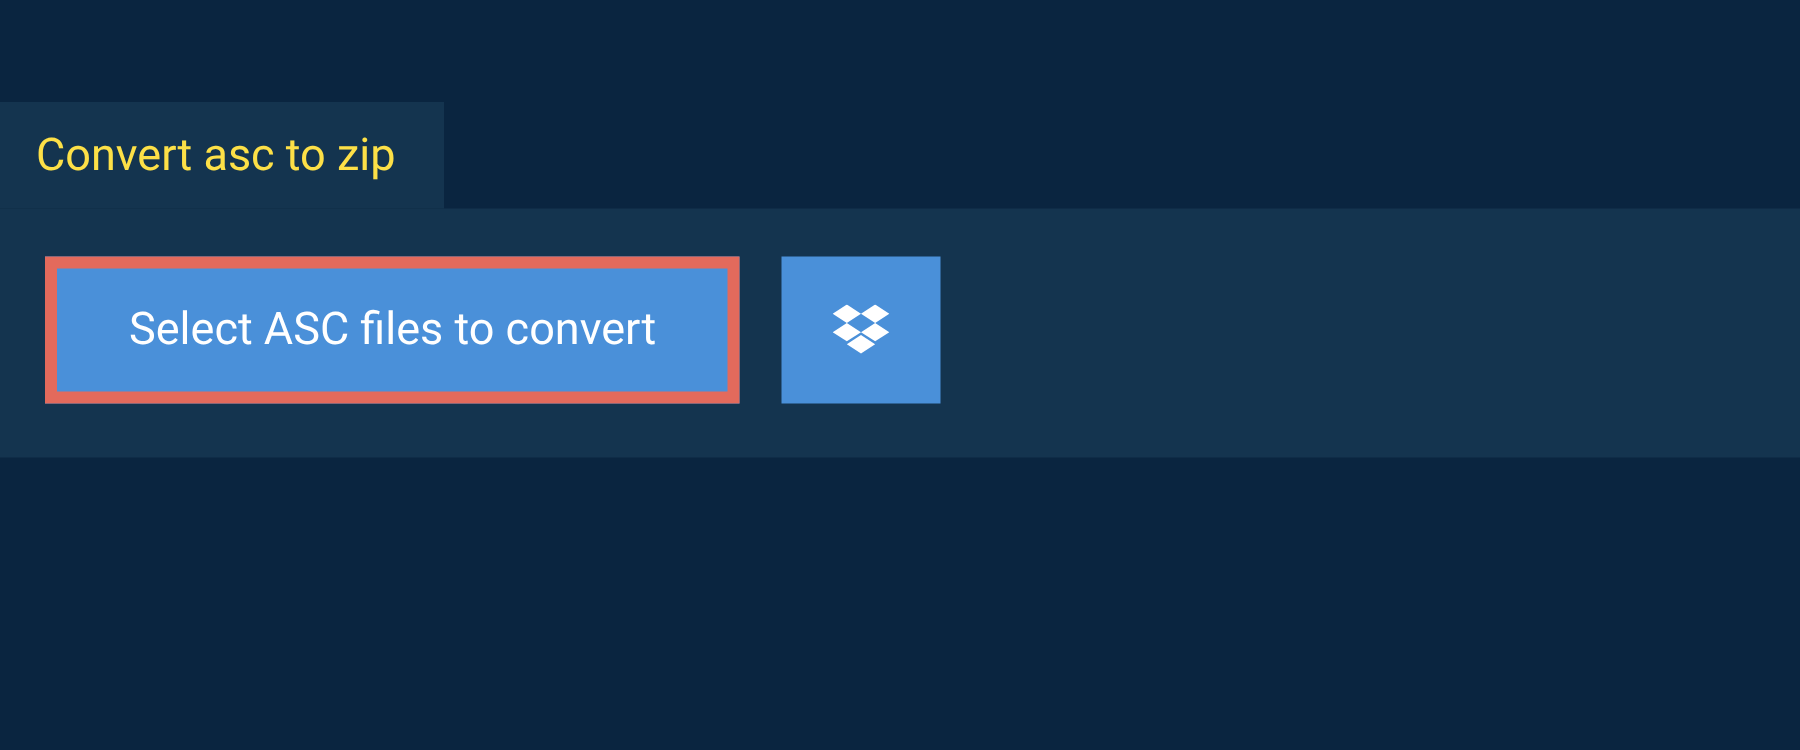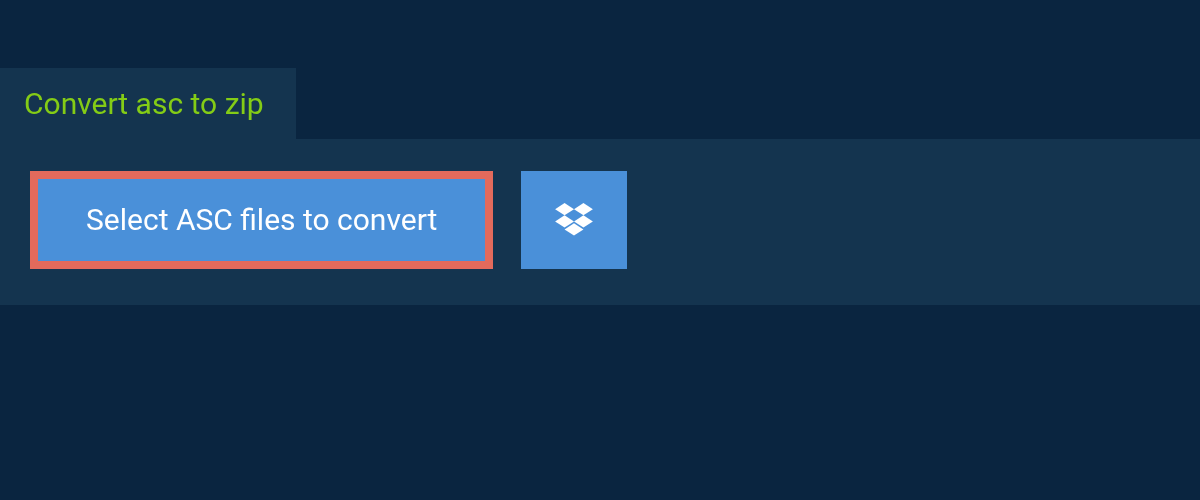--- a/index.html
+++ b/index.html
@@ -13,21 +13,21 @@
       background: #0a2540;
       font-family: -apple-system, BlinkMacSystemFont, "Segoe UI", Roboto, Helvetica, Arial, sans-serif;
       overflow: hidden;
     }
     .tab-container {
       padding-top: 68px;
     }
     .tab {
       display: inline-block;
       background: #14344f;
-      color: #84cc16;
+      color: #fde047;
       font-size: 30px;
       font-weight: 400;
       padding: 18px 32px 18px 24px;
       margin-left: 0;
     }
     .panel {
       background: #14344f;
       padding: 32px 30px 36px 30px;
       width: 100%;
     }

